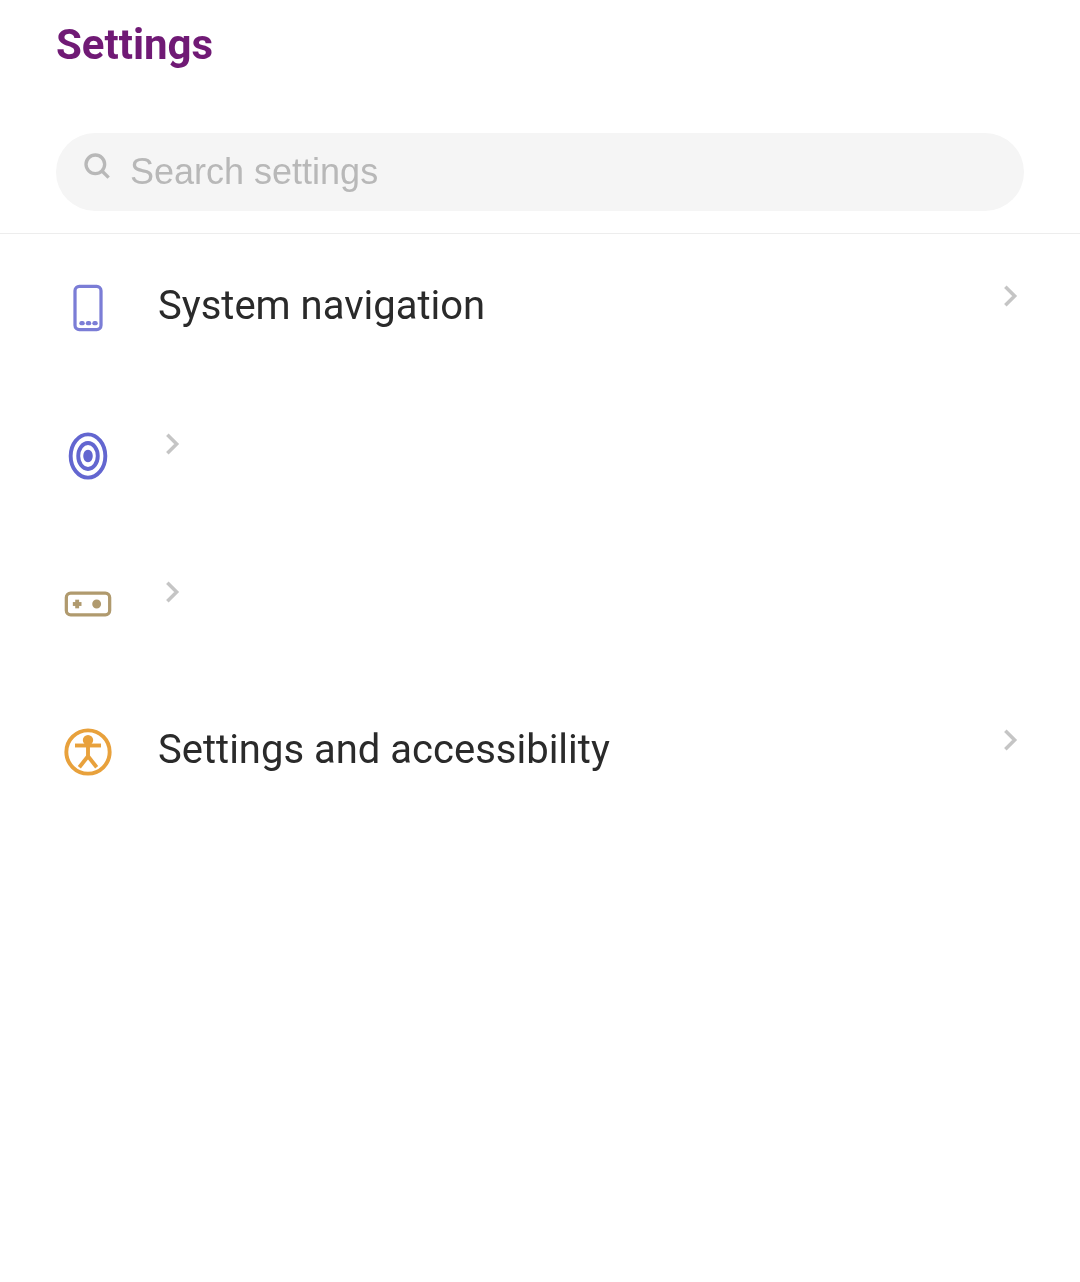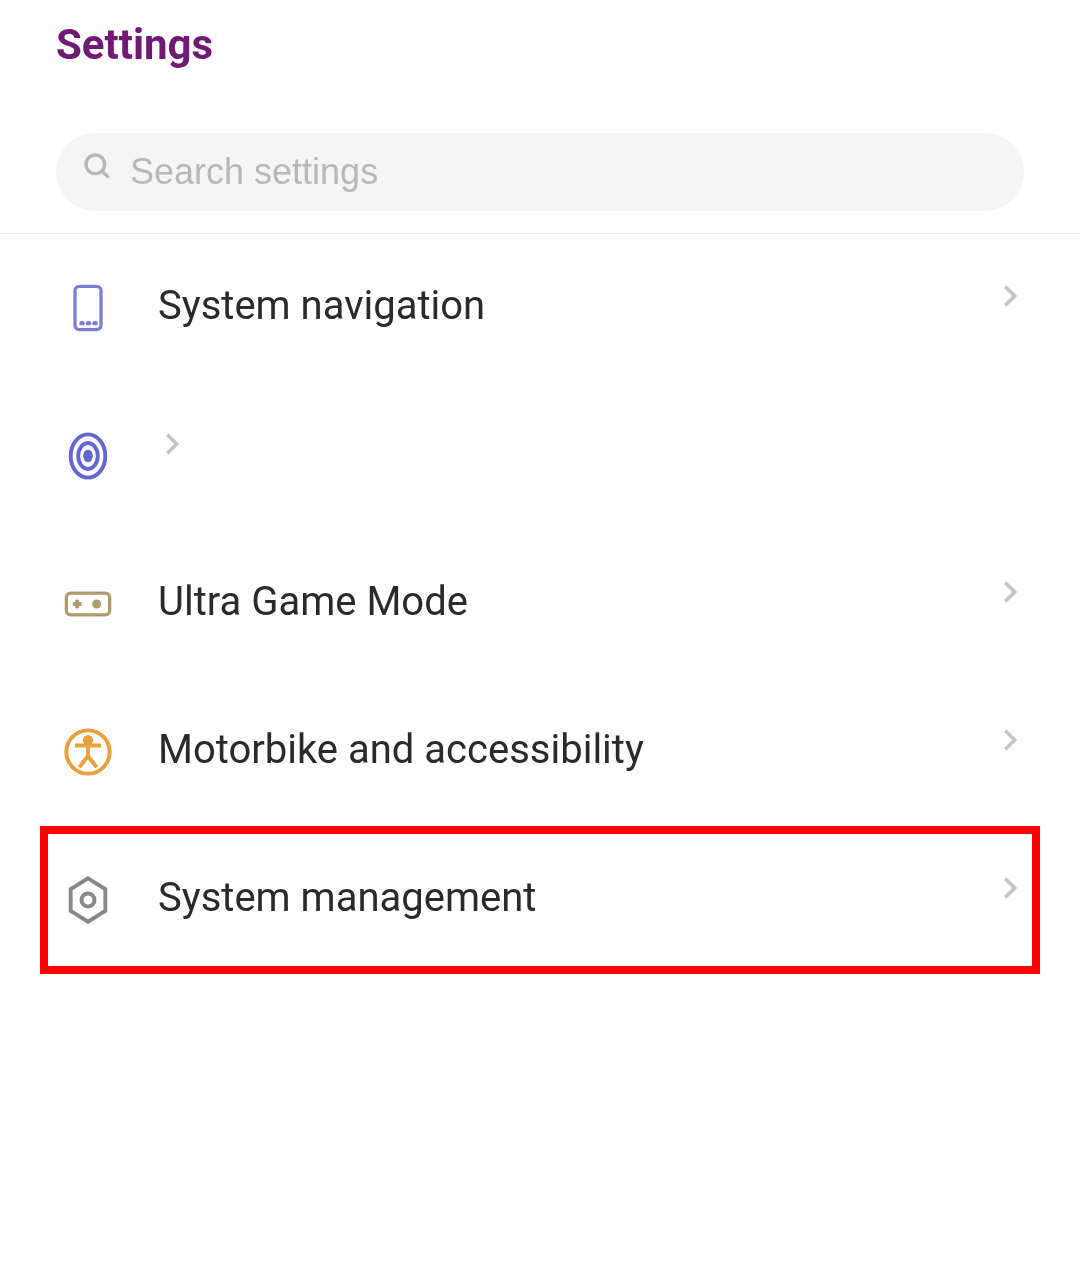--- a/index.html
+++ b/index.html
@@ -146,56 +146,41 @@
 
   <div class="settings-item">
     <span class="item-icon">
       <svg viewBox="0 0 24 24" fill="none" stroke="#b09a6e" stroke-width="1.5">
         <rect x="2" y="7" width="20" height="10" rx="2"></rect>
         <line x1="7" y1="10" x2="7" y2="14" stroke-width="1.8"></line>
         <line x1="5" y1="12" x2="9" y2="12" stroke-width="1.8"></line>
         <circle cx="16" cy="12" r="1.3" fill="#b09a6e"></circle>
       </svg>
     </span>
-    <span class="item-label">Ultra Game Mode</span>
     <span class="chevron-right">
       <svg viewBox="0 0 24 24" fill="none" stroke="#c5c5c5" stroke-width="3">
         <polyline points="8 4 16 12 8 20"></polyline>
       </svg>
     </span>
   </div>
 
 
   <div class="settings-item">
     <span class="item-icon">
       <svg viewBox="0 0 24 24" fill="none" stroke="#e8a13c" stroke-width="1.8">
         <circle cx="12" cy="12" r="10"></circle>
         <circle cx="12" cy="6.5" r="1.5" fill="#e8a13c"></circle>
         <line x1="6" y1="9" x2="18" y2="9"></line>
         <line x1="12" y1="9" x2="12" y2="14"></line>
         <line x1="12" y1="14" x2="8" y2="19"></line>
         <line x1="12" y1="14" x2="16" y2="19"></line>
       </svg>
     </span>
-    <span class="item-label">Motorbike and accessibility</span>
+    <span class="item-label">Settings and accessibility</span>
     <span class="chevron-right">
       <svg viewBox="0 0 24 24" fill="none" stroke="#c5c5c5" stroke-width="3">
         <polyline points="8 4 16 12 8 20"></polyline>
       </svg>
     </span>
   </div>
 
-  <div class="settings-item highlighted">
-    <span class="item-icon">
-      <svg viewBox="0 0 24 24" fill="none" stroke="#888888" stroke-width="1.8">
-        <polygon points="12,2 20,7 20,17 12,22 4,17 4,7"></polygon>
-        <circle cx="12" cy="12" r="3"></circle>
-      </svg>
-    </span>
-    <span class="item-label">System management</span>
-    <span class="chevron-right">
-      <svg viewBox="0 0 24 24" fill="none" stroke="#c5c5c5" stroke-width="3">
-        <polyline points="8 4 16 12 8 20"></polyline>
-      </svg>
-    </span>
-  </div>
 
 </div>
 
 </body></html>

